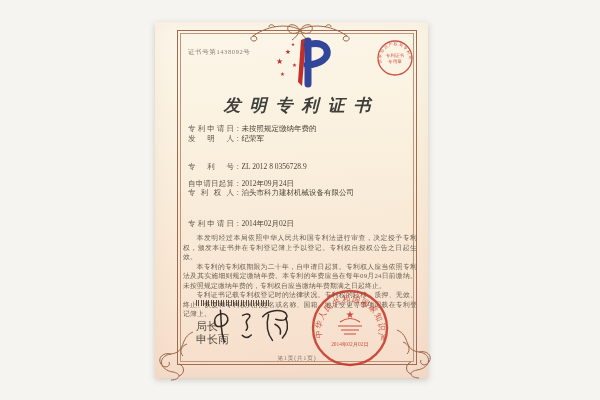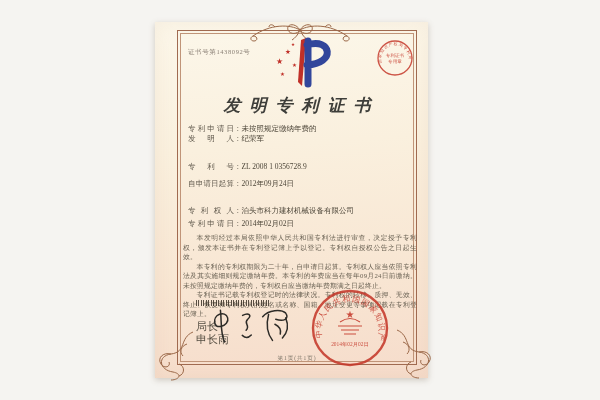--- a/index.html
+++ b/index.html
@@ -17,21 +17,21 @@
   .logo{position:absolute;left:113px;top:12px;width:66px;height:56px;}
   .title{position:absolute;left:23px;right:12px;top:72px;text-align:center;
          font-size:17px;font-weight:600;color:#3e3e3a;letter-spacing:9px;text-indent:9px;font-style:italic;}
   
   .corner-stamp{position:absolute;left:218px;top:14px;width:44px;height:44px;opacity:.85;}
   
   .fields{position:absolute;left:33px;top:100px;width:210px;}
   .frow{position:absolute;left:0;white-space:nowrap;font-size:7.5px;color:#5c5549;}
   .frow .lbl{display:inline-block;width:46px;text-align:justify;text-align-last:justify;vertical-align:top;}
   .frow .val{color:#4d4639;}
-  .r0{top:2px}.r1{top:12px}.r2{top:40px}.r3{top:57px}.r4{top:84px}.r5{top:97px}
+  .r0{top:2px}.r1{top:12px}.r2{top:40px}.r3{top:57px}.r4{top:66px}.r5{top:97px}
   
   .paras{position:absolute;left:28px;top:211px;width:234px;color:#6a6254;
          font-size:6.8px;line-height:9.5px;text-align:justify;letter-spacing:.2px;}
   .paras p{margin:0;text-indent:2em;}
   
   .barcode{position:absolute;left:41px;top:278px;width:74px;height:6px;opacity:.85;
            background:repeating-linear-gradient(90deg,#3d342a 0 1px,transparent 1px 2px,#3d342a 2px 3px,transparent 3px 5px);}
   .director{position:absolute;left:41px;top:298px;font-size:11px;color:#554e42;line-height:13px;}
   .signature{position:absolute;left:50px;top:282px;width:98px;height:46px;transform:rotate(-2deg);}
   .seal{position:absolute;left:149px;top:260px;width:92px;height:92px;opacity:.88;}
@@ -105,21 +105,21 @@
     <div class="title">发明专利证书</div>
 
     <div class="fields">
       <div class="frow r0">
         <span class="lbl">专利申请日</span><span class="colon">：</span><span class="val">未按照规定缴纳年费的</span>
       </div>
       <div class="frow r1">
         <span class="lbl">发明人</span><span class="colon">：</span><span class="val">纪荣军</span>
       </div>
       <div class="frow r2">
-        <span class="lbl">专利号</span><span class="colon">：</span><span class="val">ZL 2008 1 0356728.9</span>
+        <span class="lbl">专利号</span><span class="colon">：</span><span class="val">ZL 2012 8 0356728.9</span>
       </div>
       <div class="frow r3">
         <span class="lbl">自申请日起算</span><span class="colon">：</span><span class="val">2012年09月24日</span>
       </div>
       <div class="frow r4">
         <span class="lbl">专利权人</span><span class="colon">：</span><span class="val">泊头市科力建材机械设备有限公司</span>
       </div>
       <div class="frow r5">
         <span class="lbl">专利申请日</span><span class="colon">：</span><span class="val">2014年02月02日</span>
       </div>

